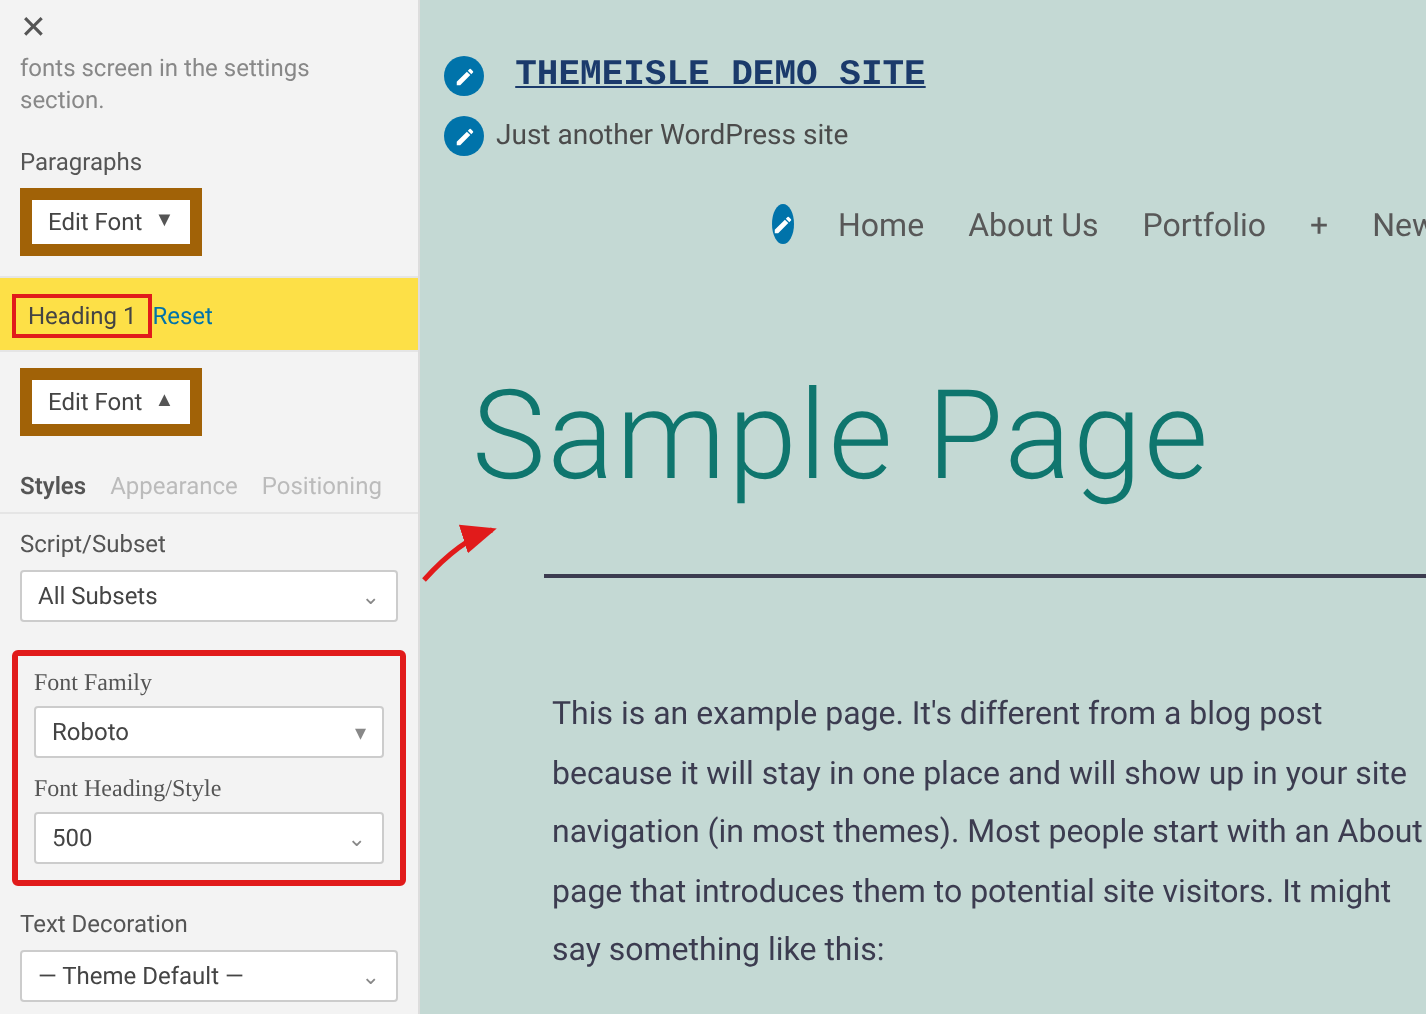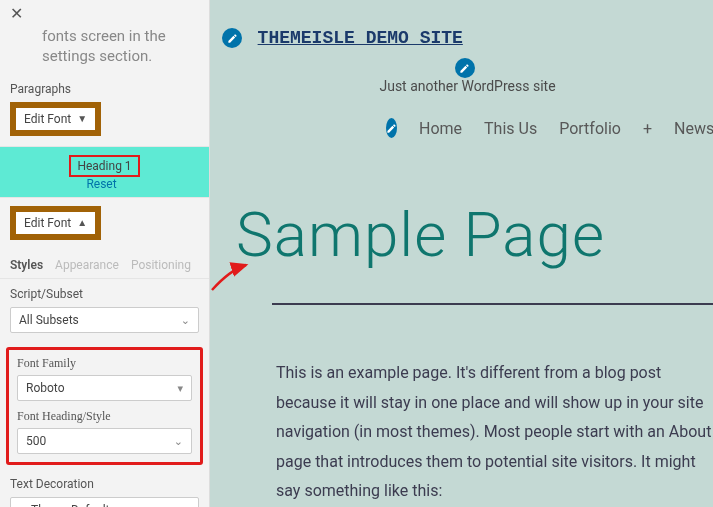--- a/index.html
+++ b/index.html
@@ -4,42 +4,42 @@
 <style>
   *{box-sizing:border-box;margin:0;padding:0;}
   html,body{width:713px;height:507px;font-family:-apple-system,"Segoe UI",Roboto,Arial,sans-serif;overflow:hidden;background:#fff;}
   .app{display:flex;width:100%;height:100%;}
   .sidebar{width:210px;flex-shrink:0;background:#f3f3f3;border-right:1px solid #ddd;display:flex;flex-direction:column;overflow-y:auto;font-size:12px;color:#444;}
   .sb-top{display:flex;justify-content:space-between;align-items:center;padding:4px 6px;}
   .close-x{font-size:16px;color:#555;cursor:pointer;padding:0 4px;}
   .pub-wrap{display:flex;align-items:center;}
   .publish-btn{background:#0073aa;color:#fff;border:none;padding:4px 10px;font-size:12px;border-radius:2px 0 0 2px;cursor:pointer;}
   .gear-btn{background:#0073aa;color:#fff;border:none;border-left:1px solid rgba(255,255,255,.3);padding:4px 6px;font-size:12px;border-radius:0 2px 2px 0;cursor:pointer;}
-  .sb-note{padding:0 10px 8px 10px;color:#888;font-size:15px;line-height:1.3;margin-left:32px;}
+  .sb-note{padding:0 10px 8px 10px;color:#888;font-size:12px;line-height:1.3;}
   .sec-label{padding:8px 10px 6px 10px;color:#555;font-size:12px;}
   .ctrl-row{padding:0 10px 10px 10px;}
   .editfont{display:inline-flex;align-items:center;gap:6px;background:#fff;border:6px solid #a16207;padding:4px 8px;font-size:12px;cursor:pointer;}
   .caret{font-size:10px;line-height:1;color:#555;}
-  .heading1-row{display:flex;align-items:center;justify-content:flex-start;padding:8px 6px 6px 6px;border-top:1px solid #e5e5e5;border-bottom:1px solid #e5e5e5;background:#5eead4;flex-direction:column;}
+  .heading1-row{display:flex;align-items:center;justify-content:flex-start;padding:8px 6px 6px 6px;border-top:1px solid #e5e5e5;border-bottom:1px solid #e5e5e5;background:#fde047;}
   .h1-label{border:2px solid #e11b1b;padding:2px 6px;font-size:12px;color:#444;}
   .reset{color:#0073aa;font-size:12px;padding-right:6px;cursor:pointer;}
   .tabs{display:flex;gap:12px;padding:8px 10px 6px 10px;border-bottom:1px solid #e5e5e5;}
   .tab{font-size:12px;color:#bbb;cursor:pointer;}
   .tab.active{color:#555;font-weight:600;}
   .select{width:100%;background:#fff;border:1px solid #ccc;padding:5px 8px;font-size:12px;color:#444;display:flex;justify-content:space-between;align-items:center;cursor:pointer;border-radius:2px;}
   .chev{font-size:11px;color:#888;}
   .ff-group{border:3px solid #e11b1b;border-radius:3px;margin:4px 6px 4px 6px;padding:6px 6px 8px 6px;}
   .ff-group .sec-label{padding:0 2px 4px 2px;font-family:Liberation Serif, serif;}
   .ff-group .ctrl-row{padding:0 2px 8px 2px;}
   .preview{flex:1;background:#c4d9d4;position:relative;overflow:hidden;}
   .prev-top{padding:28px 0 0 12px;font-family:Liberation Mono, monospace;}
   .bluepill{display:inline-flex;align-items:center;justify-content:center;width:20px;height:20px;border-radius:50%;background:#0073aa;color:#fff;margin-right:6px;vertical-align:middle;}
   .bluepill svg{width:11px;height:11px;}
   .site-title{display:inline-block;color:#1b3a6b;font-size:18px;text-decoration:underline;font-weight:600;vertical-align:middle;}
-  .tagline{padding:10px 0 0 12px;display:flex;align-items:center;flex-direction:column;}
+  .tagline{padding:10px 0 0 12px;display:flex;align-items:center;}
   .tagline-text{color:#4b4b4b;font-size:14px;}
   .navbar{display:flex;align-items:center;gap:22px;padding:24px 0 0 176px;color:#585858;font-size:16px;}
   .nav-item{cursor:pointer;white-space:nowrap;}
   .sample-h1{font-weight:300;color:#0f766e;letter-spacing:1px;font-size:62px;padding:60px 0 0 26px;white-space:nowrap;}
   .hr{border:none;border-top:2px solid #3c3c50;margin:32px 0 0 62px;width:640px;}
   .para{padding:53px 0 0 66px;color:#3c3c50;font-size:16px;line-height:1.85;max-width:640px;}
   .arrow{position:absolute;left:0;top:250px;pointer-events:none;}
   .arrow svg{overflow:visible;}
 </style>
 </head>
@@ -144,21 +144,21 @@
       <span class="tagline-text">Just another WordPress site</span>
     </div>
 
     <div class="navbar">
       <span class="bluepill" style="margin-right:0;">
         <svg viewBox="0 0 24 24" fill="currentColor">
             <path d="M3 17.25V21h3.75L17.8 9.94l-3.75-3.75L3 17.25zM20.7 7.04a1 1 0 000-1.41l-2.34-2.34a1 1 0 00-1.41 0l-1.83 1.83 3.75 3.75 1.83-1.83z"></path>
           </svg>
       </span>
       <span class="nav-item">Home</span>
-      <span class="nav-item">This Us</span>
+      <span class="nav-item">About Us</span>
       <span class="nav-item">Portfolio</span>
       <span class="nav-item">+</span>
       <span class="nav-item">News</span>
 
     </div>
 
     <h1 class="sample-h1">Sample Page</h1>
     <hr class="hr">
     <p class="para">This is an example page. It's different from a blog post because it will stay in one place and will show up in your site navigation (in most themes). Most people start with an About page that introduces them to potential site visitors. It might say something like this:</p>
   </div>

